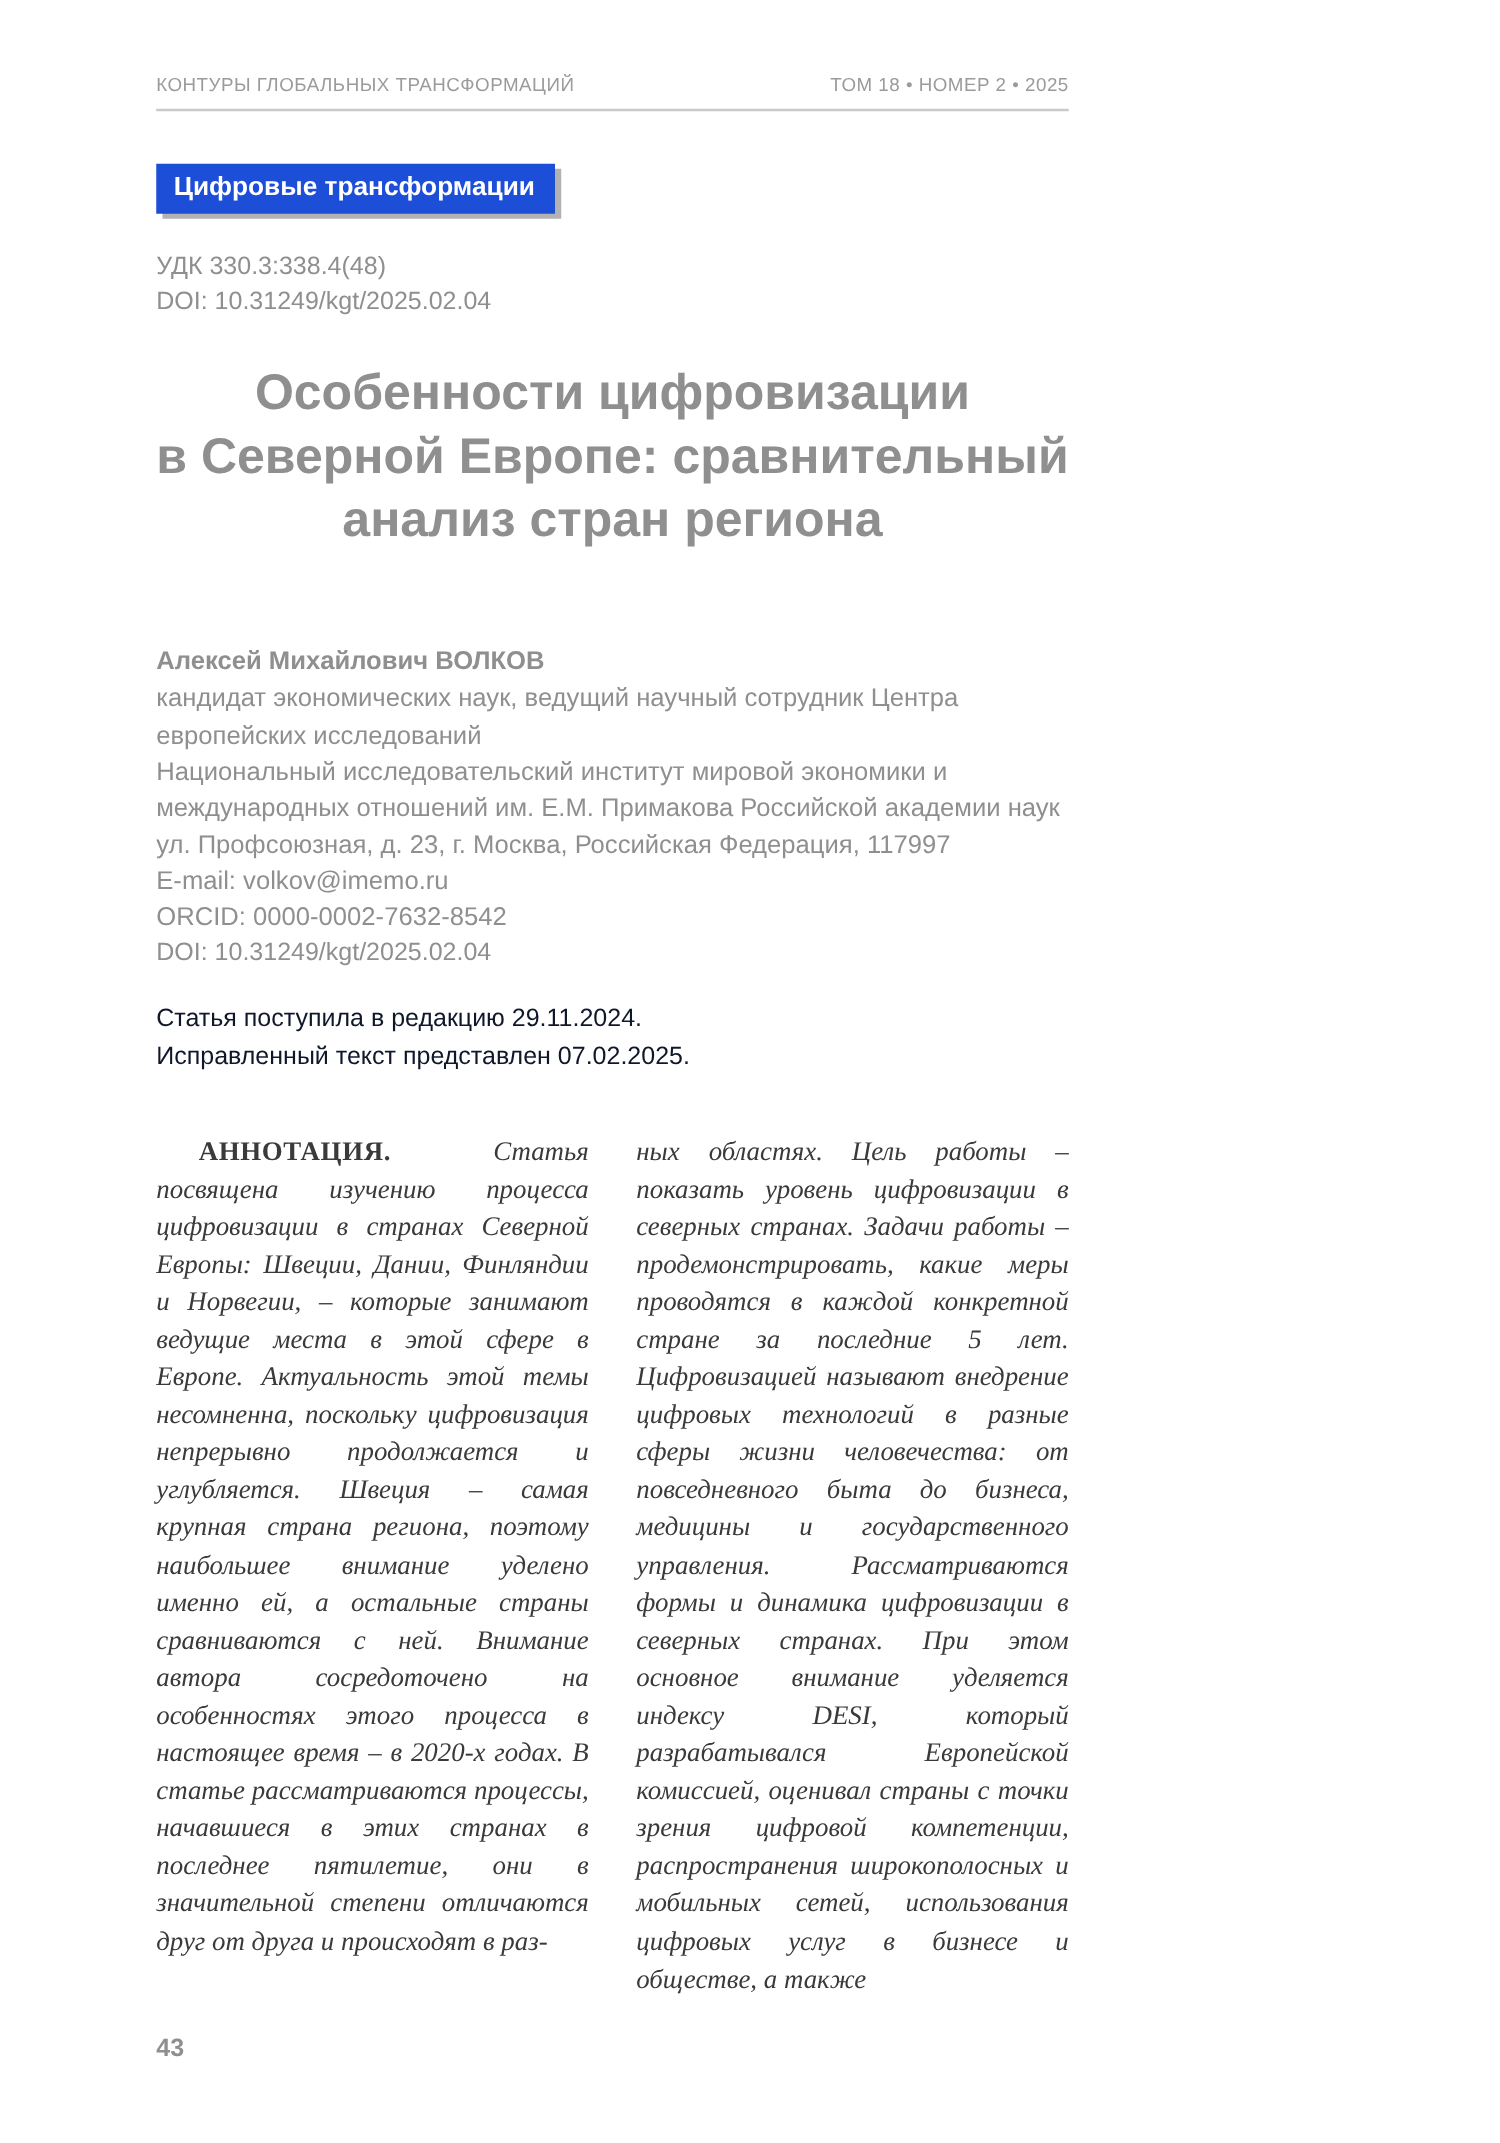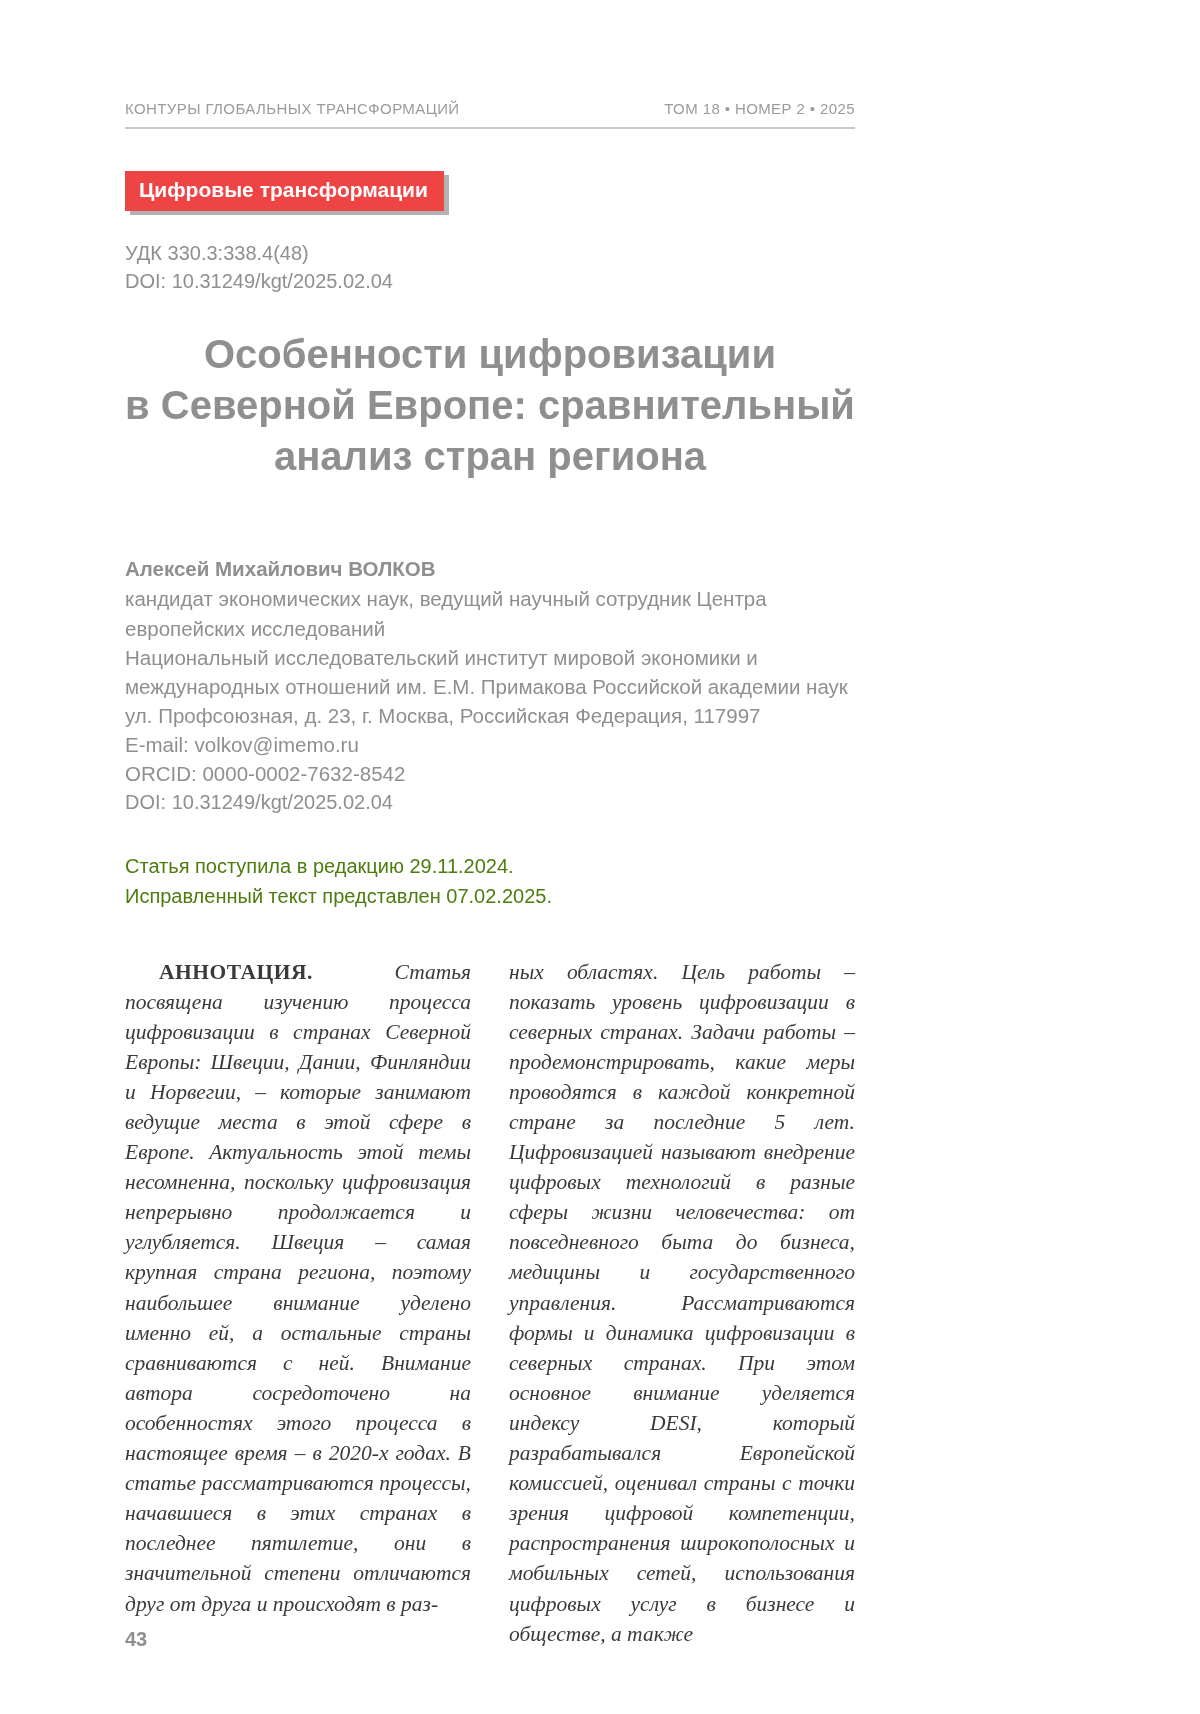--- a/index.html
+++ b/index.html
@@ -11,42 +11,42 @@
     width: 1200px;
     height: 1714px;
     font-family: "Liberation Sans", sans-serif;
     overflow: hidden;
   }
   .page {
     position: relative;
     box-sizing: border-box;
     width: 1040px;
     height: 1714px;
-    padding: 100px 185px 0 125px;
+    padding: 60px 185px 0 125px;
     background: #ffffff;
   }
   
   .top-header {
     display: flex;
     justify-content: space-between;
     align-items: baseline;
     font-size: 15px;
     letter-spacing: 0.4px;
     color: #9b9b9b;
   }
   .header-rule {
     border: none;
     border-top: 2px solid #c9c9c9;
     margin: 10px 0 0 0;
   }
   
   .badge {
     display: inline-block;
     margin-top: 42px;
-    background: #ef4444;
+    background: #1d4ed8;
     color: #ffffff;
     font-size: 21px;
     font-weight: bold;
     padding: 7px 16px 9px 14px;
     box-shadow: 5px 4px 0 rgba(0,0,0,0.30);
   }
   
   .meta {
     margin-top: 28px;
     font-size: 20px;
@@ -85,24 +85,24 @@
     color: #8f8f8f;
   }
   .cit-label { font-weight: bold; }
   .cit-doi {
     font-size: 20px;
     line-height: 1.42;
     color: #8f8f8f;
   }
   
   .dates {
-    margin-top: 34px;
+    margin-top: 23px;
     font-size: 20px;
     line-height: 1.5;
-    color: #4d7c0f;
+    color: #0f172a;
   }
   
   .abstract {
     margin-top: 46px;
     display: flex;
     gap: 38px;
     font-family: "Liberation Serif", serif;
     font-style: italic;
     font-size: 21.5px;
     line-height: 1.4;

